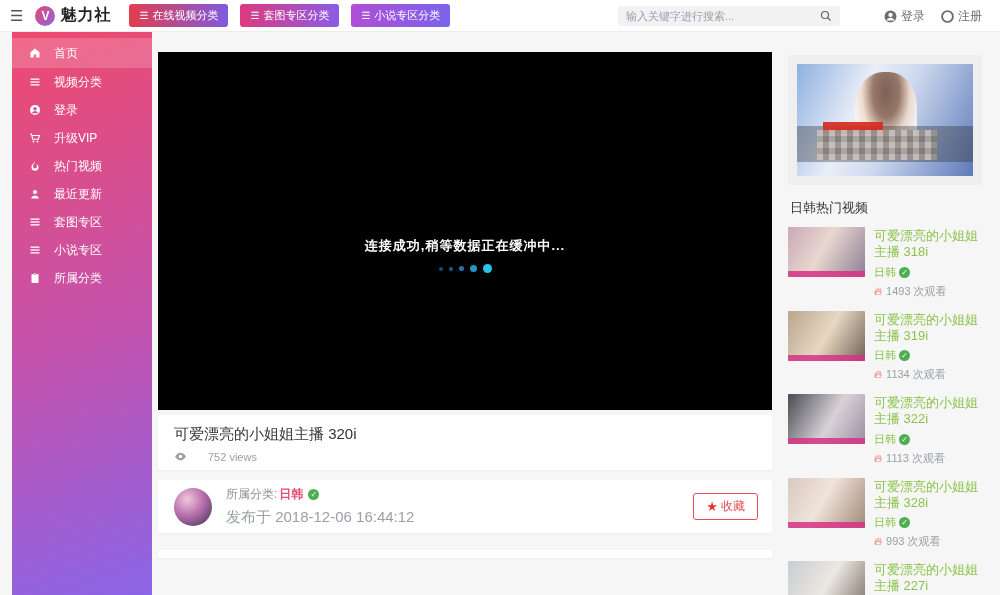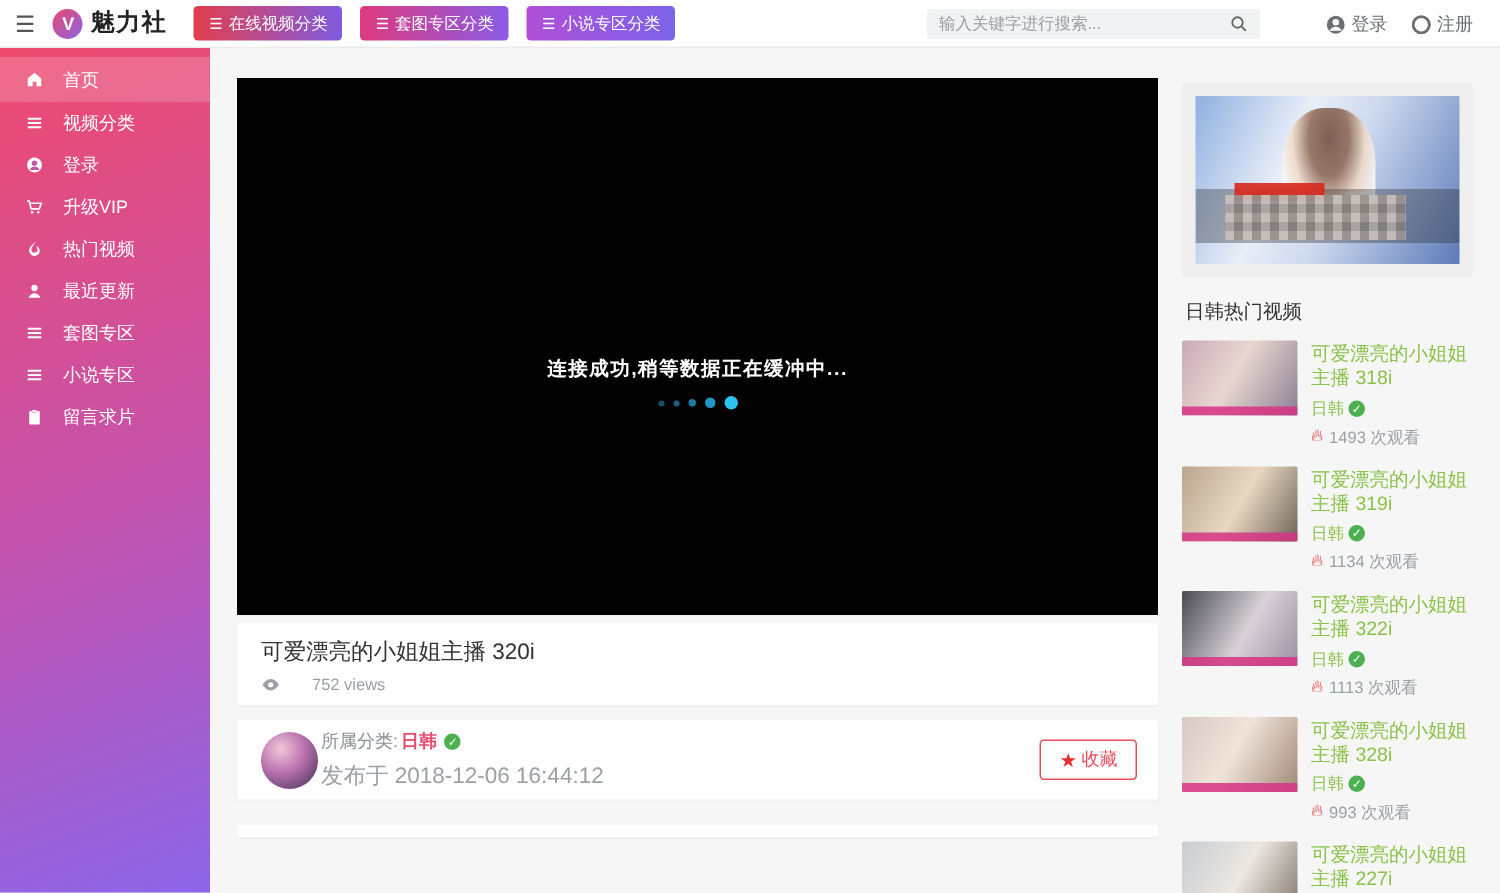--- a/index.html
+++ b/index.html
@@ -29,21 +29,21 @@
   .search-input { flex:1; border:none; background:transparent; outline:none;
     font-size:11px; color:#666; padding:0 8px; }
   .search-input::placeholder { color:#9aa0a6; }
   .search-icon { margin-right:8px; display:flex; }
   .auth { position:absolute; right:18px; top:0; height:32px; display:flex;
     align-items:center; gap:16px; }
   .auth-link { display:flex; align-items:center; gap:4px; font-size:12px;
     color:#6a6f75; cursor:pointer; }
 
   
-  .sidebar { position:absolute; top:32px; left:0; width:140px; height:563px;
+  .sidebar { position:absolute; top:32px; left:12px; width:140px; height:563px;
     background:linear-gradient(160deg,#ee4a6e 0%,#c353ae 55%,#8b66e8 100%); }
   .side-item { height:28px; display:flex; align-items:center; padding-left:16px;
     color:#fff; font-size:12px; cursor:pointer; }
   .side-item.active { background:rgba(255,255,255,0.18); height:30px; }
   .side-item .sicon { width:14px; height:14px; margin-right:12px; display:flex;
     align-items:center; justify-content:center; }
   .side-item .sicon svg { width:12px; height:12px; fill:#fff; }
   .side-pad { height:6px; }
 
   
@@ -63,21 +63,21 @@
   .card { background:#fff; border-radius:2px; box-shadow:0 1px 2px rgba(0,0,0,0.04); }
   .title-card { margin-top:5px; height:55px; padding:10px 16px 0 16px; }
   .video-title { font-size:15px; color:#333; }
   .views-row { margin-top:6px; display:flex; align-items:center; gap:21px;
     font-size:11px; color:#9aa0a6; }
   .meta-card { margin-top:10px; height:53px; display:flex; align-items:center;
     padding:0 16px; position:relative; }
   .avatar { width:38px; height:38px; border-radius:50%;
     background:radial-gradient(circle at 35% 30%,#f3c7d8 0%,#b76fae 45%,#3a2f4e 100%);
     flex:none; }
-  .meta-text { margin-left:2px; }
+  .meta-text { margin-left:14px; }
   .meta-line1 { font-size:12px; color:#8a8f94; display:flex; align-items:center; gap:2px; }
   .meta-cat { color:#e74c6f; font-weight:bold; }
   .meta-line2 { font-size:15px; color:#9aa0a6; margin-top:5px; }
   .fav-btn { position:absolute; right:14px; top:13px; height:27px; padding:0 12px;
     background:#fff; border:1px solid #e74c5b; border-radius:3px; color:#e74c5b;
     font-size:12px; display:flex; align-items:center; gap:3px; cursor:pointer; }
   .fav-btn .star { color:#e3312f; font-size:13px; }
   .next-card { margin-top:17px; height:8px; }
 
   .badge { display:inline-flex; width:11px; height:11px; border-radius:50%;
@@ -247,21 +247,21 @@
     <span>小说专区</span>
   </div>
   <div class="side-item">
     <span class="sicon">
       <svg viewBox="0 0 24 24">
           <rect x="5" y="4" width="14" height="18" rx="1.5"></rect>
           <rect x="9" y="2" width="6" height="4" rx="1" fill="#c353ae"></rect>
           <rect x="9" y="2.8" width="6" height="2.4" rx="1"></rect>
         </svg>
     </span>
-    <span>留言求片</span>
+    <span>所属分类</span>
   </div>
 </div>
 
 <div class="main">
   <div class="player">
     <div class="loading-box">
       <div class="loading-text">连接成功,稍等数据正在缓冲中...</div>
       <div class="dots">
         <span class="dot d1"></span>
           <span class="dot d2"></span>

